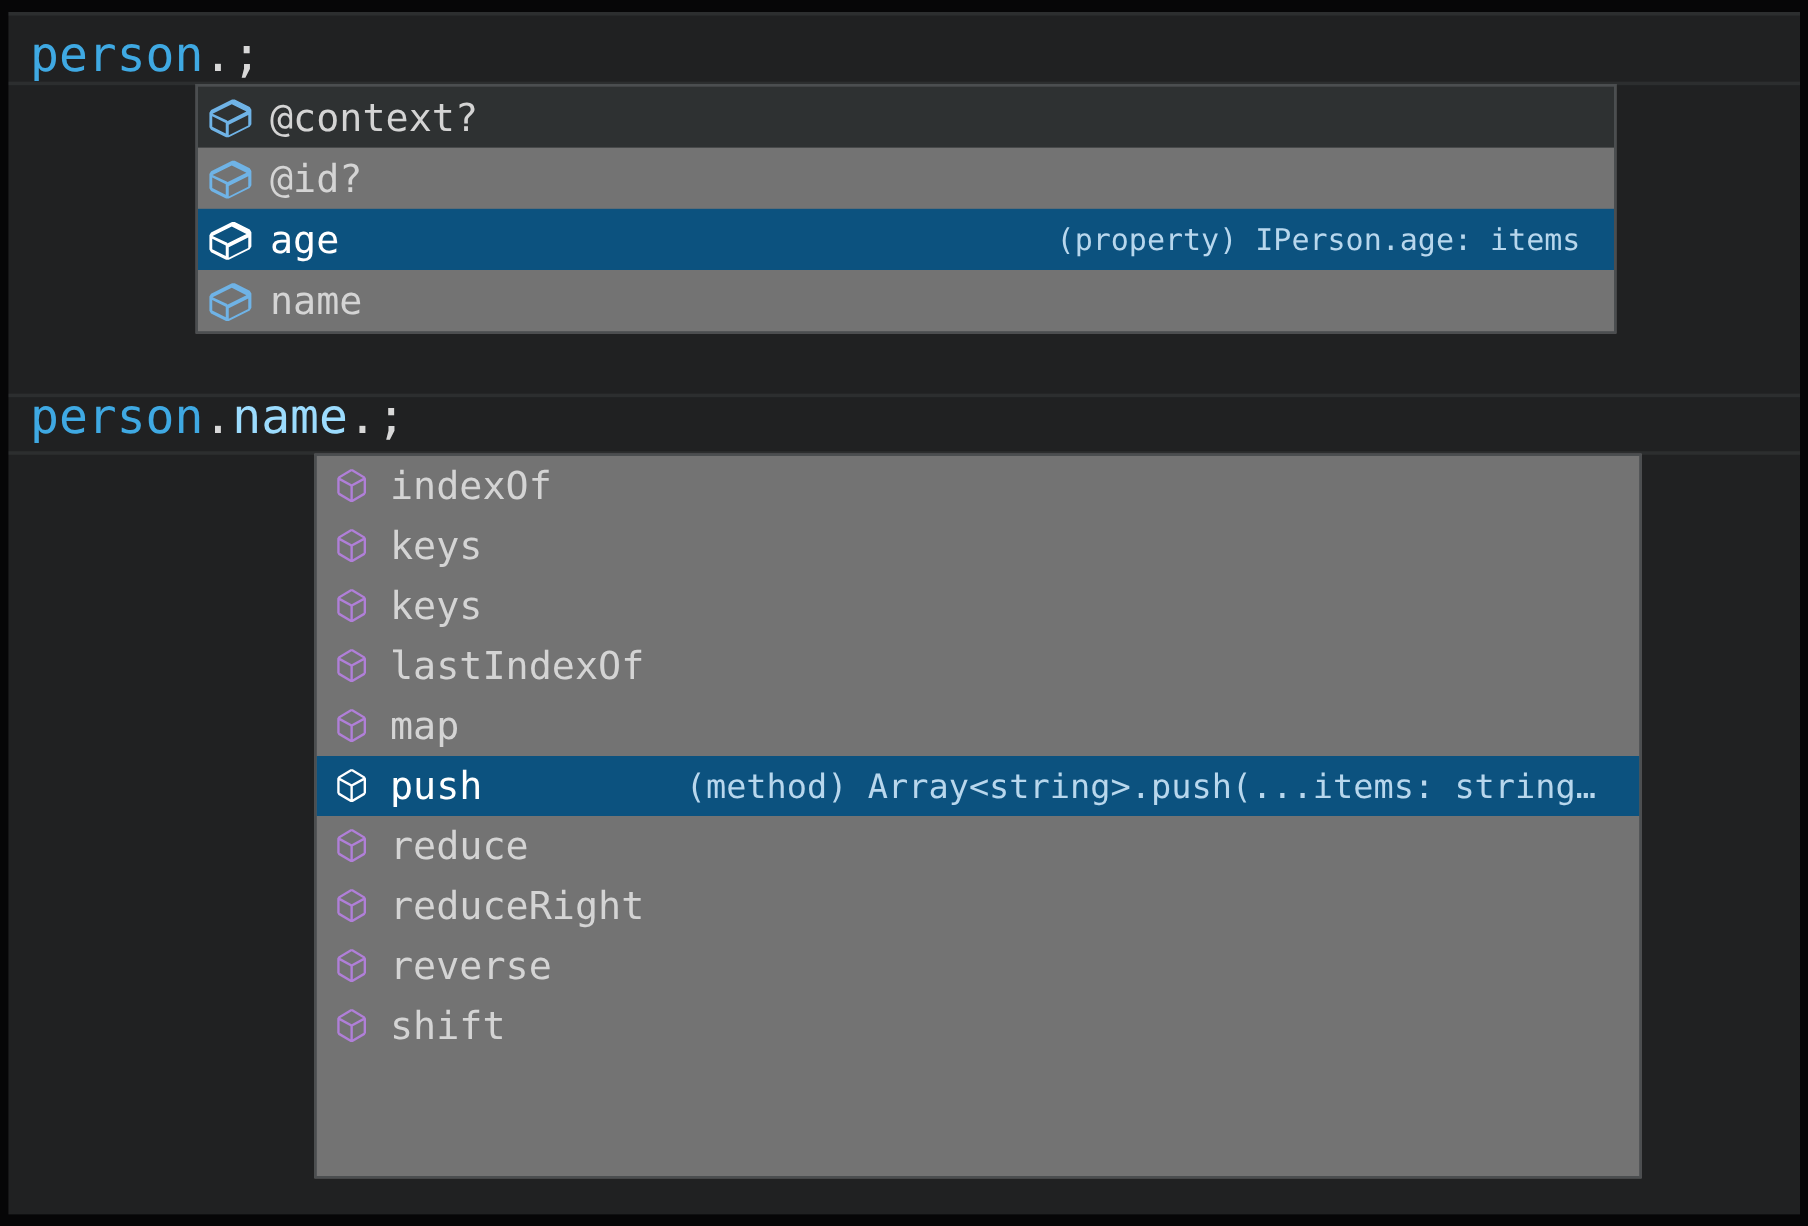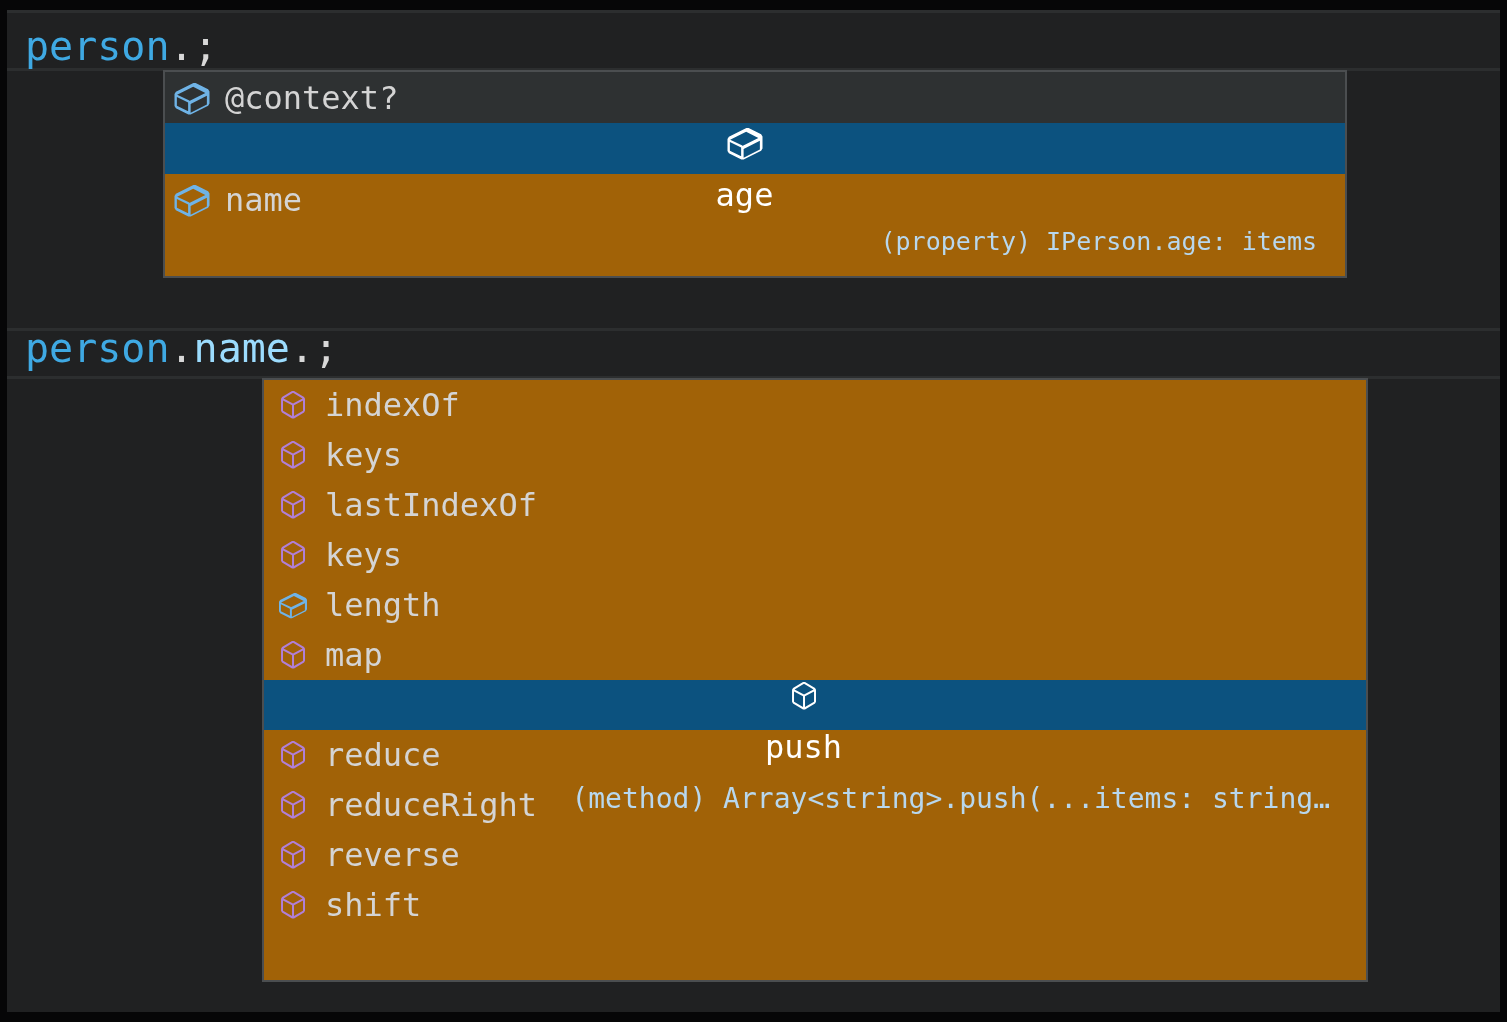--- a/index.html
+++ b/index.html
@@ -17,35 +17,35 @@
   .code-line{
     position:absolute;font-size:40px;line-height:44px;white-space:pre;
     letter-spacing:0;
   }
   .tok{position:relative;display:inline-block;}
   .tok.variable{color:#3fa9e3;}
   .tok.property{color:#9cdcfe;}
   .tok.punctuation{color:#d8d8d8;}
 
   .suggest{
-    position:absolute;background:#a16207;border:2px solid #4b4e50;
+    position:absolute;background:#737373;border:2px solid #4b4e50;
     box-sizing:border-box;
   }
   .row{display:flex;align-items:center;box-sizing:border-box;}
   .p1 .row{height:51px;padding:0 28px 0 7px;gap:13px;}
   .p2 .row{height:50px;padding:0 36px 0 13px;gap:16px;}
   .row .icon{display:flex;align-items:center;justify-content:center;flex:0 0 auto;}
   .p1 .icon, .p1 .icon svg{width:40px;height:40px;}
   .p2 .icon, .p2 .icon svg{width:32px;height:32px;}
   .row .label{font-size:32px;color:#d4d4d4;}
   .row .detail{margin-left:auto;color:#b8d7ed;white-space:pre;}
   .p1 .detail{font-size:25px;}
   .p2 .detail{font-size:28px;}
   .row.hover{background:#2e3132;}
-  .row.selected{background:#0c527f;flex-direction:column;}
+  .row.selected{background:#0c527f;}
   .row.selected .label{color:#ffffff;}
 </style>
 </head>
 <body>
 
 <div class="editor">
   <div class="hairline" style="top:0px"></div>
   <div class="hairline" style="top:58px"></div>
   <div class="hairline" style="top:318px"></div>
   <div class="hairline" style="top:366px"></div>
@@ -53,20 +53,28 @@
   <div id="line1" class="code-line" style="left:18px;top:14px"><span class="tok variable">person</span><span class="tok punctuation">.</span><span class="tok punctuation">;</span></div>
 
   <div id="popup1" class="suggest p1" style="left:156px;top:60px;width:1184px;height:208px">
       <div class="row hover">
         <span class="icon">
           <svg viewBox="0 0 16 16">
             <path d="M14.45 4.5l-5-2.5h-.9l-7 3.5-.55.9v4.775l.55.9 5 2.5h.9l7-3.5.55-.9V5.4l-.55-.9zm-8 8.825l-4.5-2.25v-3.5l4.5 2.25v3.5zm.5-4.375L2.06 6.7l6.39-3.175 4.89 2.45-6.39 3.2zm7 1.675l-6.5 3.25v-3.5l6.5-3.25v3.5z" fill="#6fb3e6"></path>
           </svg>
         </span>
         <span class="label">@context?</span>
+      </div>
+      <div class="row">
+        <span class="icon">
+          <svg viewBox="0 0 16 16">
+            <path d="M14.45 4.5l-5-2.5h-.9l-7 3.5-.55.9v4.775l.55.9 5 2.5h.9l7-3.5.55-.9V5.4l-.55-.9zm-8 8.825l-4.5-2.25v-3.5l4.5 2.25v3.5zm.5-4.375L2.06 6.7l6.39-3.175 4.89 2.45-6.39 3.2zm7 1.675l-6.5 3.25v-3.5l6.5-3.25v3.5z" fill="#6fb3e6"></path>
+          </svg>
+        </span>
+        <span class="label">@id?</span>
       </div>
       <div class="row selected">
         <span class="icon">
           <svg viewBox="0 0 16 16">
             <path d="M14.45 4.5l-5-2.5h-.9l-7 3.5-.55.9v4.775l.55.9 5 2.5h.9l7-3.5.55-.9V5.4l-.55-.9zm-8 8.825l-4.5-2.25v-3.5l4.5 2.25v3.5zm.5-4.375L2.06 6.7l6.39-3.175 4.89 2.45-6.39 3.2zm7 1.675l-6.5 3.25v-3.5l6.5-3.25v3.5z" fill="#ffffff"></path>
           </svg>
         </span>
         <span class="label">age</span>
         <span class="detail">(property) IPerson.age: items</span>
       </div>
@@ -98,37 +106,29 @@
           </svg>
         </span>
         <span class="label">keys</span>
       </div>
       <div class="row">
         <span class="icon">
           <svg viewBox="0 0 16 16">
             <path d="M13.51 4l-5-3h-1l-5 3-.49.86v6l.49.85 5 3h1l5-3 .49-.85v-6L13.51 4zm-6 9.56l-4.5-2.7V5.7l4.5 2.45v5.41zm.5-6.3L3.27 4.7l4.74-2.84 4.74 2.84-4.74 2.56zm5 3.6l-4.5 2.7V8.15l4.5-2.45v5.16z" fill="#b07fd8"></path>
           </svg>
         </span>
-        <span class="label">lastIndexOf</span>
+        <span class="label">keys</span>
       </div>
       <div class="row">
         <span class="icon">
           <svg viewBox="0 0 16 16">
             <path d="M13.51 4l-5-3h-1l-5 3-.49.86v6l.49.85 5 3h1l5-3 .49-.85v-6L13.51 4zm-6 9.56l-4.5-2.7V5.7l4.5 2.45v5.41zm.5-6.3L3.27 4.7l4.74-2.84 4.74 2.84-4.74 2.56zm5 3.6l-4.5 2.7V8.15l4.5-2.45v5.16z" fill="#b07fd8"></path>
           </svg>
         </span>
-        <span class="label">keys</span>
-      </div>
-      <div class="row">
-        <span class="icon">
-          <svg viewBox="0 0 16 16">
-            <path d="M14.45 4.5l-5-2.5h-.9l-7 3.5-.55.9v4.775l.55.9 5 2.5h.9l7-3.5.55-.9V5.4l-.55-.9zm-8 8.825l-4.5-2.25v-3.5l4.5 2.25v3.5zm.5-4.375L2.06 6.7l6.39-3.175 4.89 2.45-6.39 3.2zm7 1.675l-6.5 3.25v-3.5l6.5-3.25v3.5z" fill="#6fb3e6"></path>
-          </svg>
-        </span>
-        <span class="label">length</span>
+        <span class="label">lastIndexOf</span>
       </div>
       <div class="row">
         <span class="icon">
           <svg viewBox="0 0 16 16">
             <path d="M13.51 4l-5-3h-1l-5 3-.49.86v6l.49.85 5 3h1l5-3 .49-.85v-6L13.51 4zm-6 9.56l-4.5-2.7V5.7l4.5 2.45v5.41zm.5-6.3L3.27 4.7l4.74-2.84 4.74 2.84-4.74 2.56zm5 3.6l-4.5 2.7V8.15l4.5-2.45v5.16z" fill="#b07fd8"></path>
           </svg>
         </span>
         <span class="label">map</span>
       </div>
       <div class="row selected">

